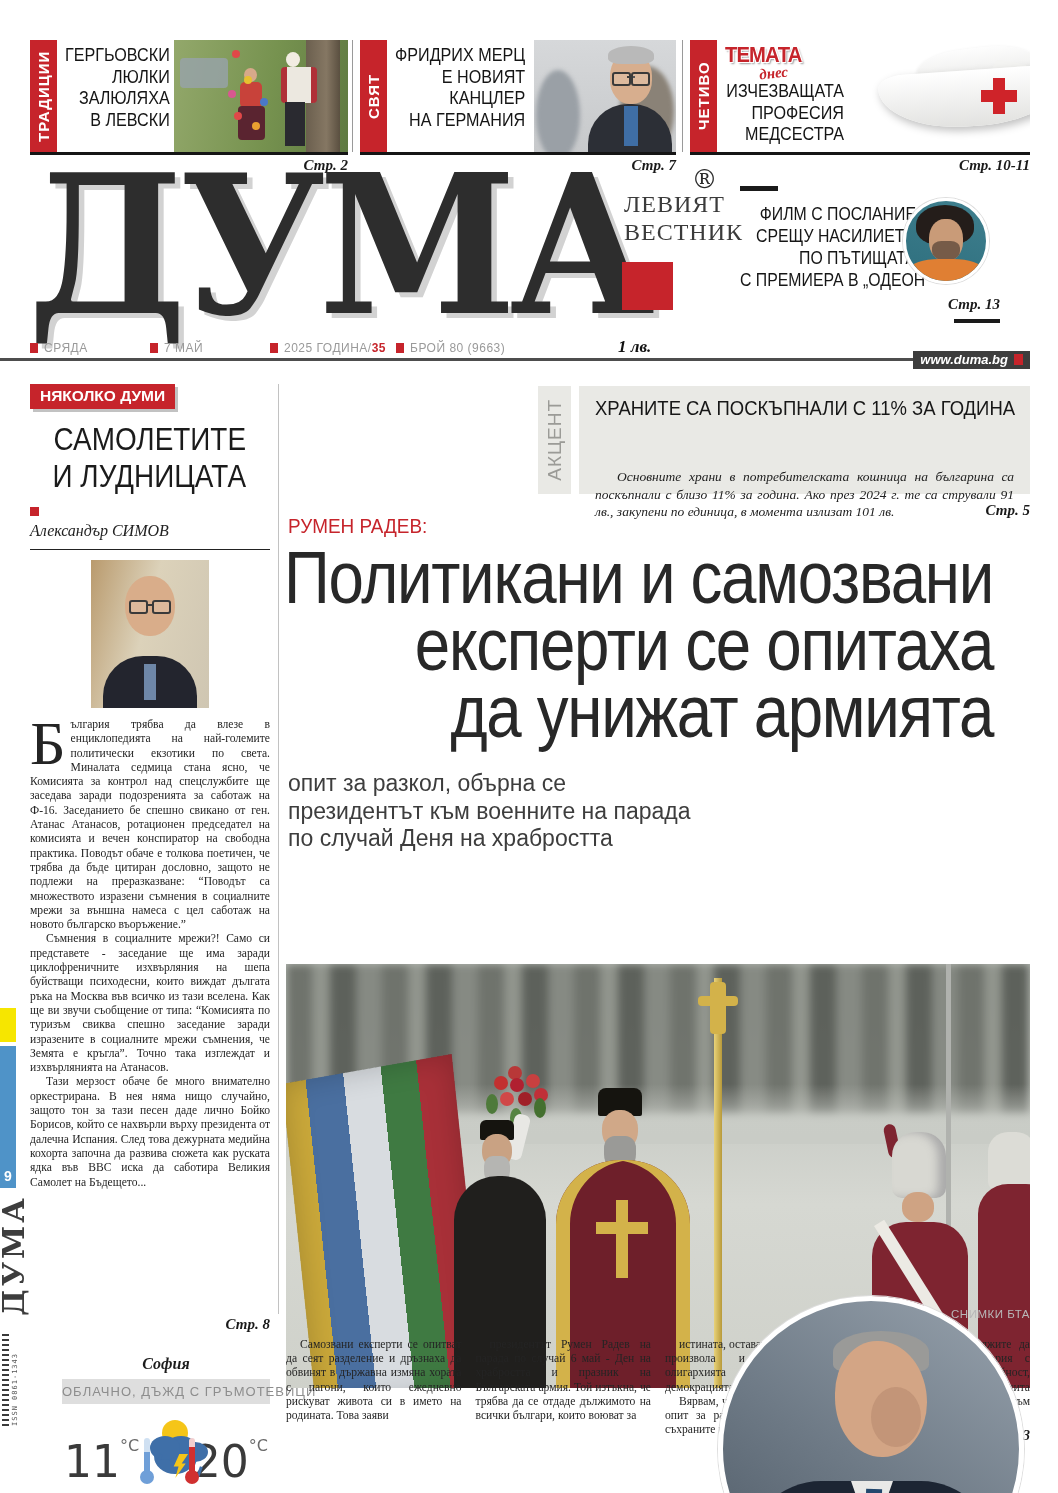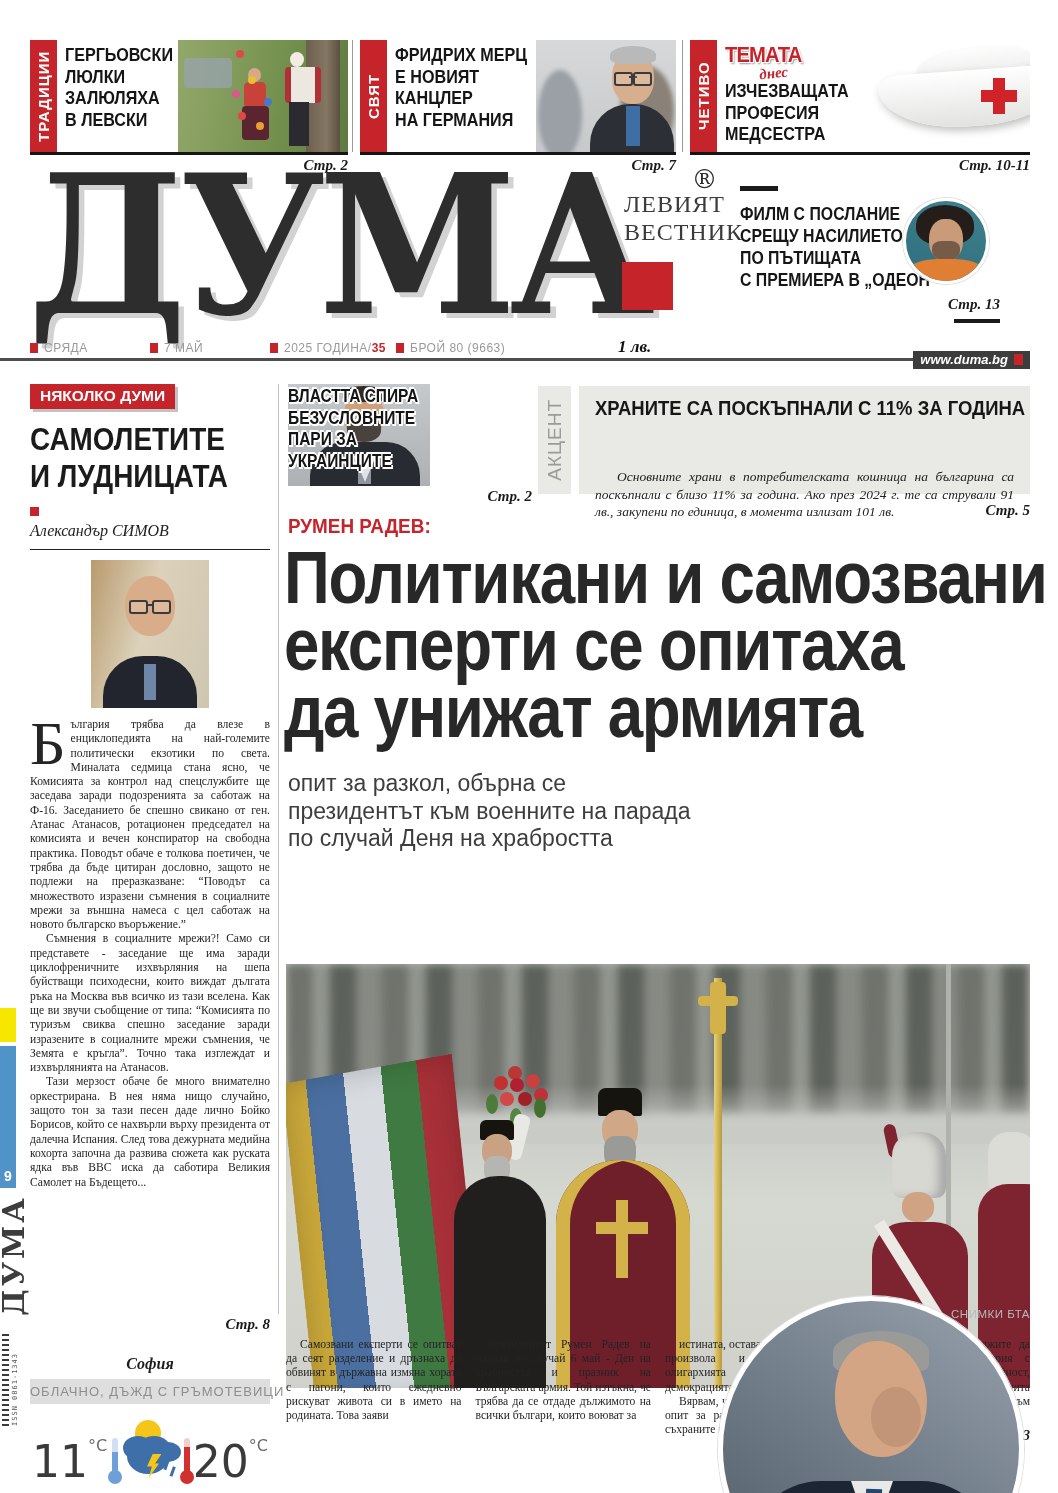--- a/index.html
+++ b/index.html
@@ -1,19 +1,19 @@
 <!DOCTYPE html>
 <html><head>
 <meta charset="utf-8">
 <style>
   html,body{margin:0;padding:0;background:#777;}
   #page{position:relative;width:1058px;height:1493px;background:#fff;margin:0 auto;
         font-family:"Liberation Serif",serif;color:#1c1c1c;overflow:hidden;}
   .abs{position:absolute;}
-  .cond{font-family:"Liberation Sans",sans-serif;font-weight:700;}
+  .cond{font-family:"Liberation Sans",sans-serif;font-weight:400;text-align:right;}
   .sx{display:block;transform-origin:0 0;}
   .nowrap{white-space:nowrap;}
   .red{background:#c6242b;}
   .vtab{writing-mode:vertical-rl;transform:rotate(180deg);color:#fff;
         font-family:"Liberation Sans",sans-serif;font-weight:700;font-size:15px;
         letter-spacing:1px;display:flex;align-items:center;justify-content:center;}
   .teaser{display:block;}
   .teaser-row{display:flex;height:112px;overflow:hidden;}
   .t-tab{width:27px;flex:0 0 27px;}
   .t-head{padding:4px 0 0 8px;font-size:19px;line-height:21.5px;color:#151515;z-index:2;
@@ -331,21 +331,21 @@
         </div>
     </div>
     <div class="bodytext" style="height:596px;overflow:hidden;">
       <p><span class="dropcap">Б</span><span>ългария трябва да влезе в енциклопедията на най-големите политически екзотики по света. Миналата седмица стана ясно, че Комисията за контрол над спецслужбите ще заседава заради подозренията за саботаж на Ф-16. Заседанието бе спешно свикано от ген. Атанас Атанасов, ротационен председател на комисията и вечен конспиратор на свободна практика. Поводът обаче е толкова поетичен, че трябва да бъде цитиран дословно, защото не подлежи на преразказване: “Поводът са множеството изразени съмнения в социалните мрежи за външна намеса с цел саботаж на новото българско въоръжение.”</span></p>
       <p class="ind">Съмнения в социалните мрежи?! Само си представете - заседание ще има заради циклофреничните изхвърляния на шепа буйстващи психодесни, които виждат дългата ръка на Москва във всичко из тази вселена. Как ще ви звучи съобщение от типа: “Комисията по туризъм свиква спешно заседание заради изразените в социалните мрежи съмнения, че Земята е кръгла”. Точно така изглеждат и изхвърлянията на Атанасов.</p>
       <p class="ind">Тази мерзост обаче бе много внимателно оркестрирана. В нея няма нищо случайно, защото тон за тази песен даде лично Бойко Борисов, който се нахвърли върху президента от далечна Испания. След това дежурната медийна кохорта започна да развива сюжета как руската ядка във ВВС иска да саботира Великия Самолет на Бъдещето...</p>
     </div>
     <div class="pageref">Стр. 8</div>
 
     
-    <div style="margin-top:22px;">
+    <div style="margin-top:22px;margin-left:32px;">
       <div class="w-city">София</div>
       <div class="w-bar">ОБЛАЧНО, ДЪЖД С ГРЪМОТЕВИЦИ</div>
       <div class="w-row">
         <span class="w-num"><span>11</span><span class="w-deg">°C</span></span>
         <span class="therm cold">
             <span class="stem"></span>
             <span class="bulb"></span>
           </span>
         <span class="storm">
             <span class="sun"></span>
@@ -367,37 +367,20 @@
     <span style="color:#fff;font-family:'Liberation Sans',sans-serif;font-weight:700;font-size:14px;padding-bottom:4px;">9</span>
   </div>
   <div class="abs spine-duma" style="left:-4px;top:1196px;height:120px;">ДУМА</div>
   <div class="abs" style="left:2px;top:1334px;display:flex;gap:2px;">
     <span class="barcode"></span>
     <span class="issn-text">ISSN 0861-1343</span>
   </div>
 
   <div class="abs" style="left:278px;top:384px;width:0;height:930px;border-left:1px solid #c2c2c2;"></div>
 
-  <div class="abs" style="left:288px;top:384px;width:246px;height:122px;">
-    <div class="abs ph p-zaf" style="right:0;top:0;width:142px;height:102px;">
-      <div class="abs suit-shape" style="left:22px;bottom:0;width:110px;height:44px;background:#282b31;border-radius:34px 34px 0 0;"></div>
-      <div class="abs" style="left:70px;bottom:2px;width:13px;height:30px;background:#8e959e;"></div>
-      <div class="abs" style="left:66px;bottom:4px;width:22px;height:26px;background:#dfe2e6;clip-path:polygon(0 0,100% 0,50% 100%);"></div>
-      <div class="abs" style="left:56px;top:8px;width:40px;height:48px;background:#cfa07a;border-radius:46%;"></div>
-      <div class="abs" style="left:54px;top:2px;width:44px;height:16px;background:#2e2a28;border-radius:50% 50% 30% 30%;"></div>
-      <div class="abs" style="left:59px;top:36px;width:34px;height:22px;background:#4a423c;border-radius:40% 40% 60% 60%;"></div>
-    </div>
-    <div class="abs uk-head cond" style="left:0;top:2px;z-index:2;">
-      <span class="sx nowrap">ВЛАСТТА СПИРА</span>
-      <span class="sx nowrap">БЕЗУСЛОВНИТЕ</span>
-      <span class="sx nowrap">ПАРИ ЗА</span>
-      <span class="sx nowrap">УКРАИНЦИТЕ</span>
-    </div>
-    <div class="abs pageref" style="right:2px;top:102px;">Стр. 2</div>
-  </div>
 
   <div class="abs acc-label" style="left:538px;top:386px;width:33px;height:108px;">
     <span>АКЦЕНТ</span>
   </div>
   <div class="abs acc-box" style="left:579px;top:386px;width:419px;height:90px;">
     <div class="acc-title cond">
       <span class="sx nowrap">ХРАНИТЕ СА ПОСКЪПНАЛИ С 11% ЗА ГОДИНА</span>
     </div>
     <div class="acc-text">
       <span class="lead">Основните храни в потребителската кошница на българина са поскъпнали с близо 11% за година. Ако през 2024 г. те са стрували 91 лв., закупени по единица, в момента излизат 101 лв.</span>

